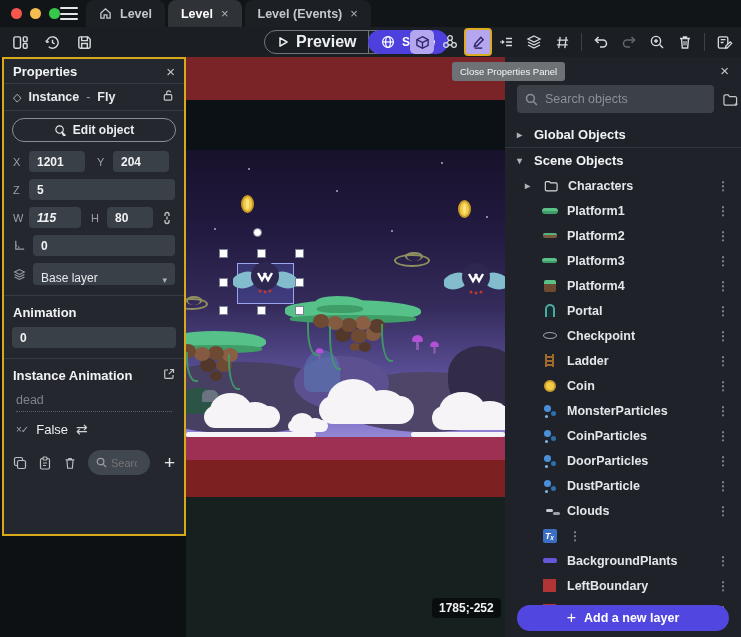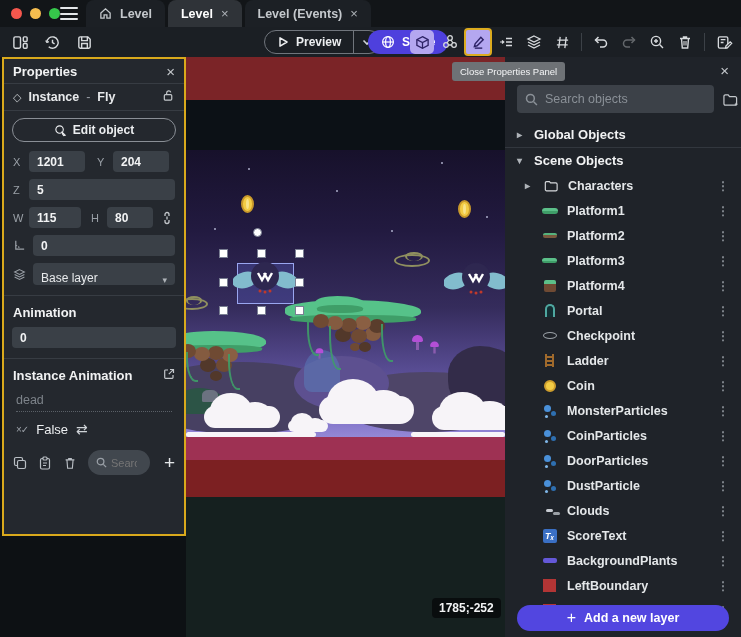--- a/index.html
+++ b/index.html
@@ -20,21 +20,21 @@
   .tab.active { background:#2f3338; color:#ffffff; }
   .tab .tclose { font-size:13px; color:#aeb3b8; font-weight:normal; }
   .home-ic svg { display:block; }
 
   
   .toolbar { position:absolute; top:27px; left:0; width:741px; height:30px; background:#1b1f24; }
   .tb-left { position:absolute; left:8px; top:3px; display:flex; gap:8px; }
   .icon-btn { width:24px; height:24px; border-radius:5px; display:flex; align-items:center; justify-content:center; cursor:pointer; }
   .icon-btn svg { display:block; }
   .preview-group { position:absolute; left:264px; top:3px; height:24px; display:flex; border:1px solid #70757c; border-radius:12px; overflow:hidden; }
-  .preview-main { display:flex; align-items:center; gap:7px; padding:0 12px; font-size:12px; font-weight:bold; color:#eceef0; cursor:pointer; }
+  .preview-main { display:flex; align-items:center; gap:7px; padding:0 12px; font-size:16px; font-weight:bold; color:#eceef0; cursor:pointer; }
   .preview-caret { display:flex; align-items:center; padding:0 8px; border-left:1px solid #70757c; color:#cfd3d7; cursor:pointer; font-size:10px; }
   .share-btn { position:absolute; left:368px; top:3px; height:24px; border-radius:12px; background:#4e40dd; display:flex; align-items:center; gap:7px; padding:0 13px; font-size:12px; font-weight:bold; color:#fff; cursor:pointer; }
   .tb-right { position:absolute; right:5px; top:3px; display:flex; align-items:center; gap:4px; }
   .purple-bg { background:#b4a7f0; }
   .sep { width:1px; height:18px; background:#3c4147; margin:0 3px; }
   .annotate-box { box-shadow:0 0 0 2px #dcab1f; border-radius:2px; }
   .dim { opacity:.38; }
 
   
   .canvas { position:absolute; left:186px; top:57px; width:319px; height:580px; overflow:hidden; background:#0c1116; }
@@ -88,21 +88,21 @@
   .xclose { font-size:15px; color:#c3c7cb; cursor:pointer; font-weight:normal; }
   .inst-row { height:27px; display:flex; align-items:center; gap:7px; padding:0 9px; font-size:12.5px; color:#e8eaec; border-bottom:1px solid #373c43;}
   .inst-row .glyph { color:#c3c7cb; font-size:11px; }
   .inst-row .spacer { flex:1; }
   .edit-btn { margin:7px 8px 2px; height:24px; border:1px solid #8a8f96; border-radius:12px; background:transparent;
               display:flex; align-items:center; justify-content:center; gap:6px; font-size:12px; font-weight:bold; color:#eceef0; cursor:pointer; }
   .frow { display:flex; align-items:center; gap:6px; padding:0 9px; margin-top:7px; }
   .flab { width:10px; font-size:11px; color:#9aa0a7; flex:none; }
   .inp { height:21px; background:#3a4047; border-radius:4px; color:#f2f3f4; font-size:12px; font-weight:bold;
          display:flex; align-items:center; padding:0 8px; }
-  .w56{width:56px;} .w50{width:52px;} .w46{width:46px;} .grow{flex:1;}
+  .w56{width:56px;} .w50{width:52px;font-style:italic;} .w46{width:46px;} .grow{flex:1;}
   .sel { height:22px; background:#3a4047; border-radius:4px; color:#e8eaec; font-size:12px; flex:1;
          display:flex; align-items:flex-end; justify-content:space-between; padding:0 8px; cursor:pointer; }
   .sel .caret{ font-size:9px; color:#aeb3b8; }
   .hdiv { height:1px; background:#373c43; margin:10px 0 0; }
   .sec-h { padding:9px 9px 0; font-size:13px; font-weight:bold; color:#f1f2f3; display:flex; align-items:center; justify-content:space-between; }
   .var-name { margin:10px 12px 0; font-size:12.5px; color:#7d838a; border-bottom:1px dotted #5a6067; padding-bottom:4px; }
   .var-row { margin:9px 12px 0; display:flex; align-items:center; gap:8px; }
   .bool-glyph { font-size:10px; color:#9aa0a7; letter-spacing:-1px; }
   .var-val { font-size:13px; color:#eceef0; }
   .swap { font-size:14px; color:#cfd3d7; cursor:pointer; }
@@ -668,21 +668,20 @@
         <span class="thumb t-cloud">
             <i></i>
           </span>
         <span class="lbl">Clouds</span>
         <span class="kebab">⋮</span>
       </div>
       <div class="obj-row">
         <span class="thumb t-text">
             <i></i>
           </span>
-        <span class="lbl">ScoreText</span>
         <span class="kebab">⋮</span>
       </div>
       <div class="obj-row">
         <span class="thumb t-plant">
             <i></i>
           </span>
         <span class="lbl">BackgroundPlants</span>
         <span class="kebab">⋮</span>
       </div>
       <div class="obj-row">

